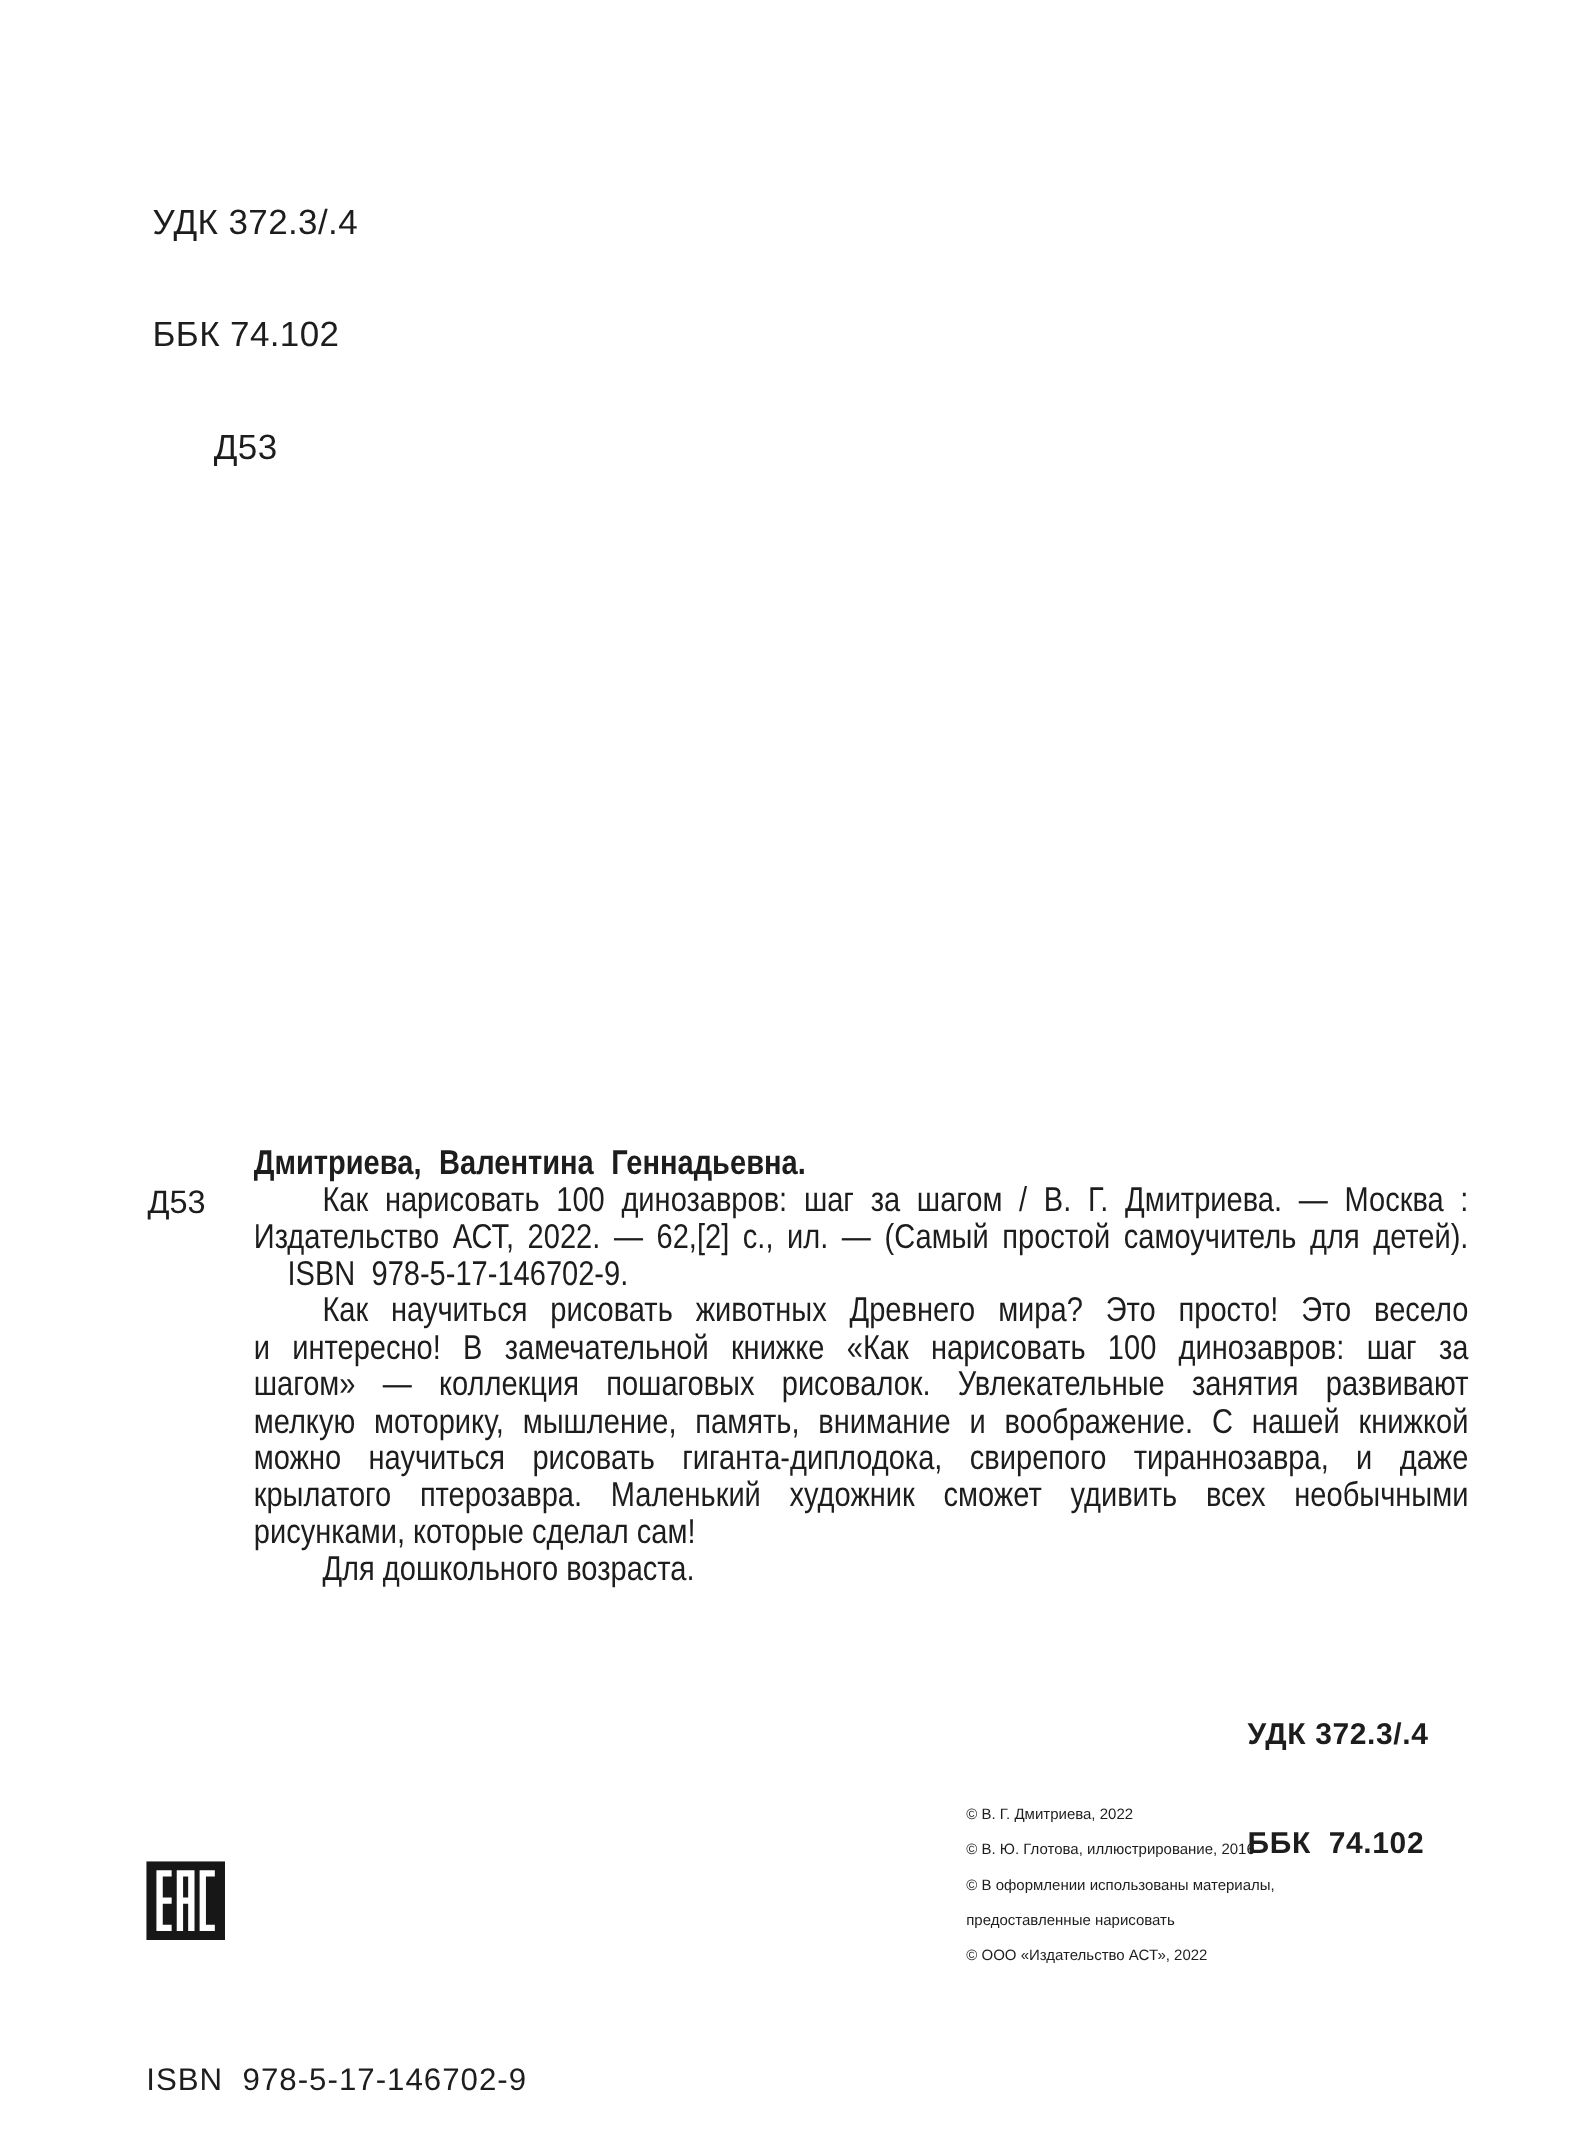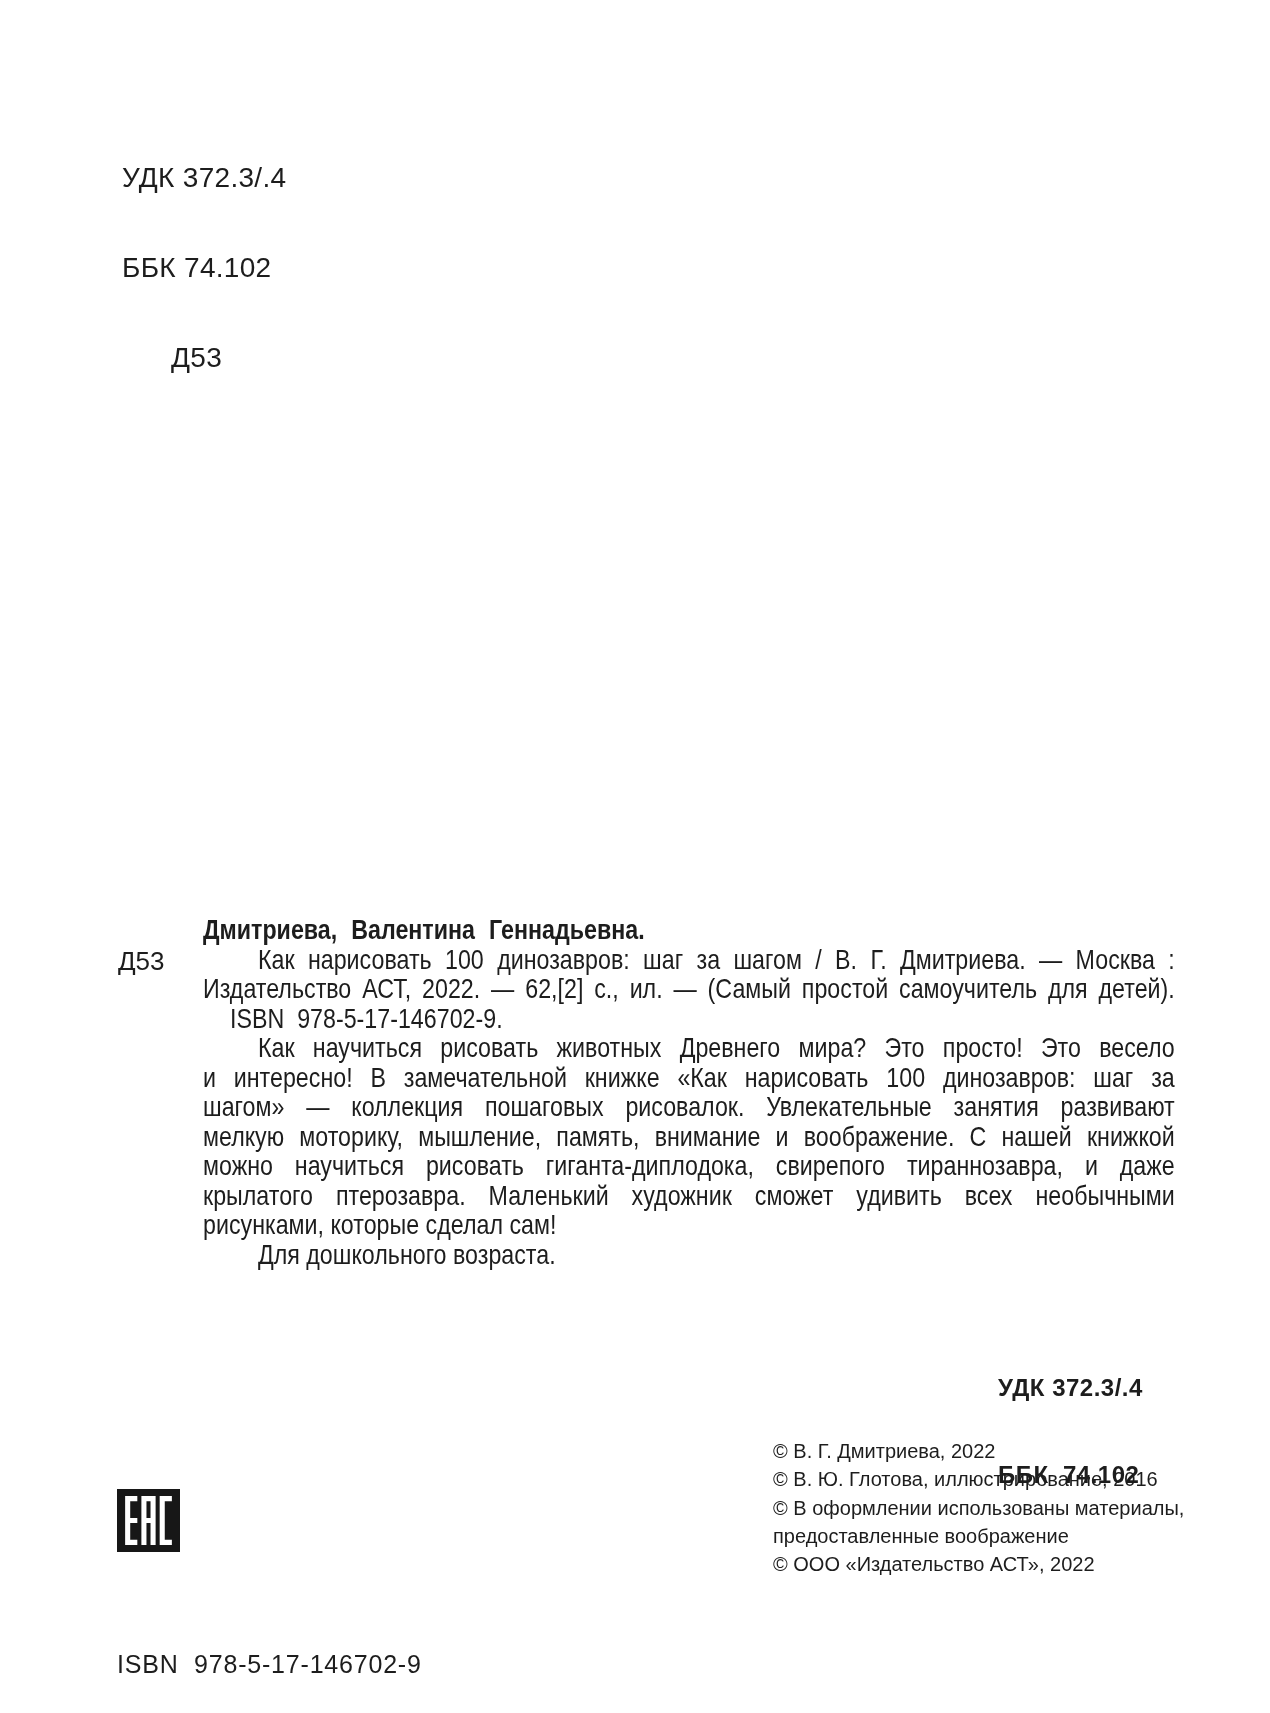--- a/index.html
+++ b/index.html
@@ -42,21 +42,21 @@
   
   .class-bottom {
     position: absolute; left: 998px; top: 1315px;
     font-size: 24px; font-weight: 700; line-height: 29px;
     letter-spacing: 0.5px; white-space: pre;
   }
 
   
   .copyright {
     position: absolute; left: 773px; top: 1437px;
-    font-size: 20px; line-height: 28.3px;
+    font-size: 12px; line-height: 28.3px;
     width: 420px;
   }
 
   
   .eac { position: absolute; left: 117px; top: 1489px; width: 63px; height: 63px; }
 
   
   .isbn-bottom {
     position: absolute; left: 117px; top: 1650px;
     font-size: 25px; line-height: 29px; letter-spacing: 0.8px;
@@ -91,21 +91,21 @@
 
 <div class="class-bottom">
   <div>УДК 372.3/.4</div>
   <div>ББК  74.102</div>
 </div>
 
 <div class="copyright">
   <div>© В. Г. Дмитриева, 2022</div>
   <div>© В. Ю. Глотова, иллюстрирование, 2016</div>
   <div>© В оформлении использованы материалы,</div>
-  <div>предоставленные воображение</div>
+  <div>предоставленные нарисовать</div>
   <div>© ООО «Издательство АСТ», 2022</div>
 </div>
 
 <svg class="eac" viewBox="0 0 62 62" xmlns="http://www.w3.org/2000/svg" role="img" aria-label="EAC">
   <rect x="0" y="0" width="62" height="62" fill="#171717"></rect>
 
   <path fill="#ffffff" d="M8,7 h12 v5 h-7 v16.5 h7 v5 h-7 v16.5 h7 v5 H8 Z"></path>
 
   <path fill="#ffffff" d="M24,55 V7 h14 V55 h-5 V33.5 h-4 V55 Z M29,12 v16.5 h4 V12 Z"></path>
 

